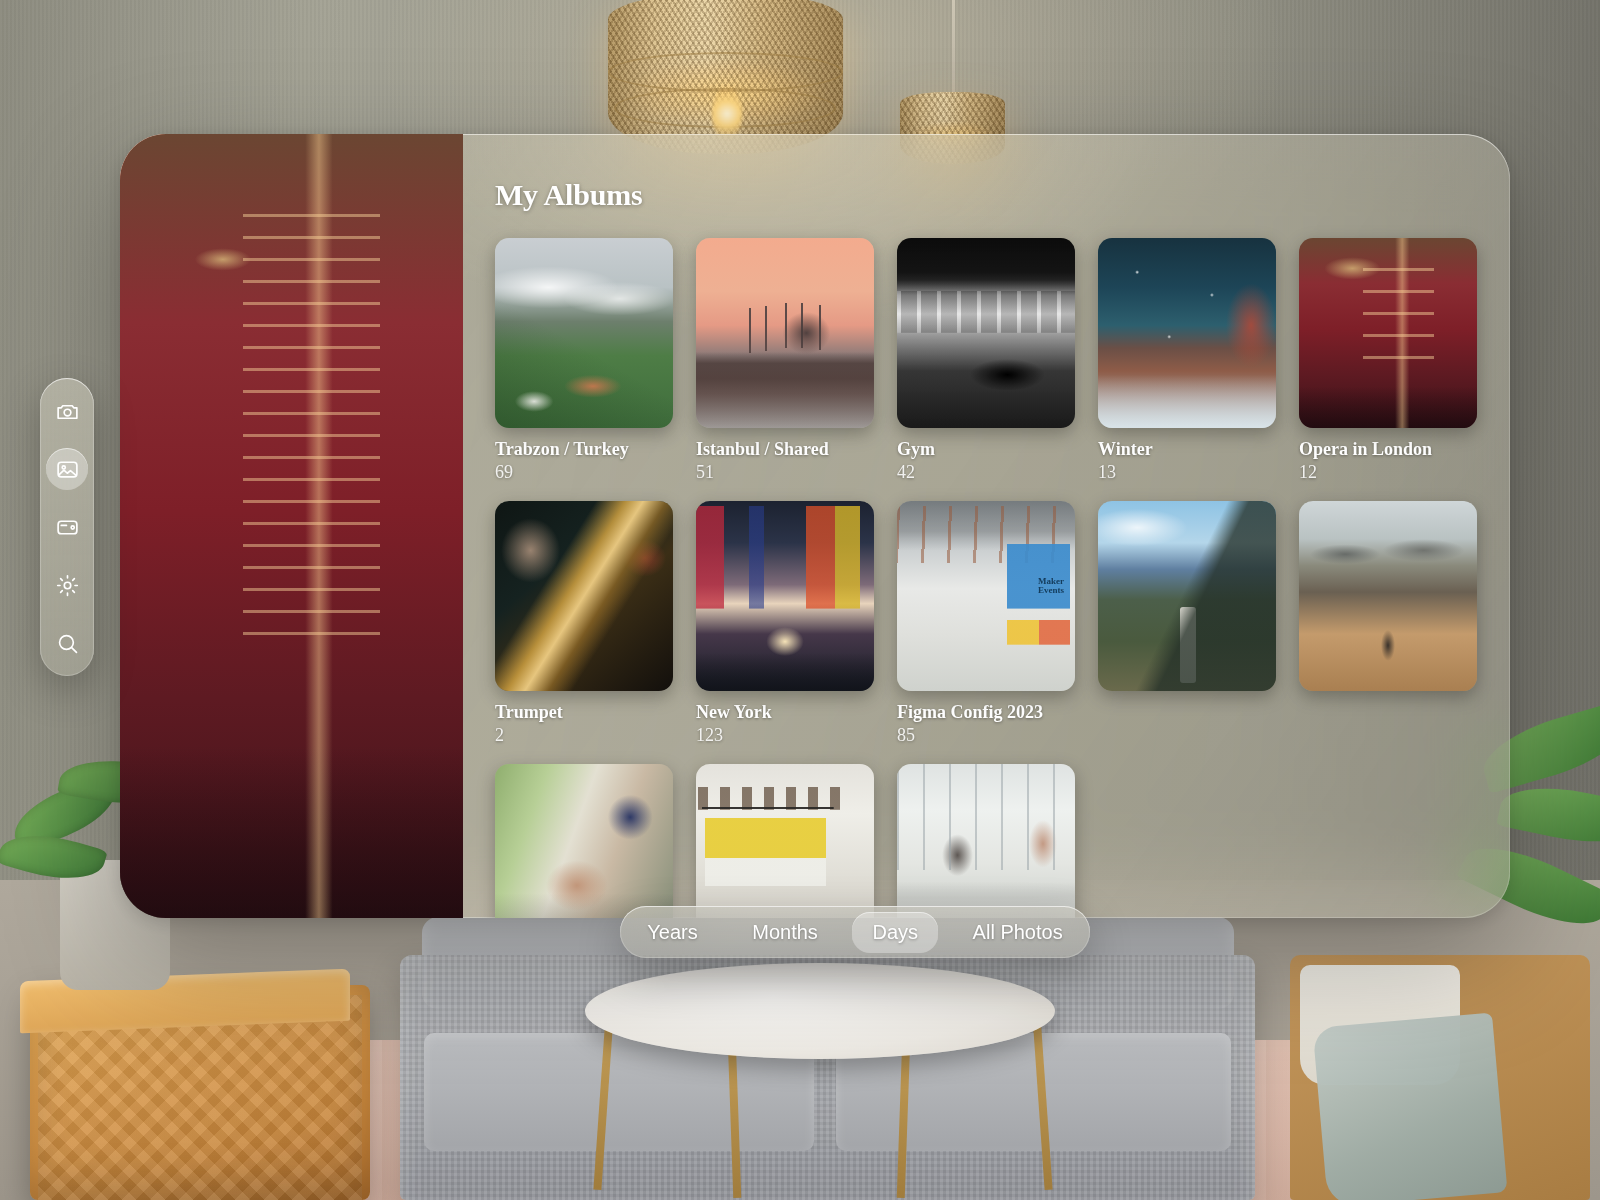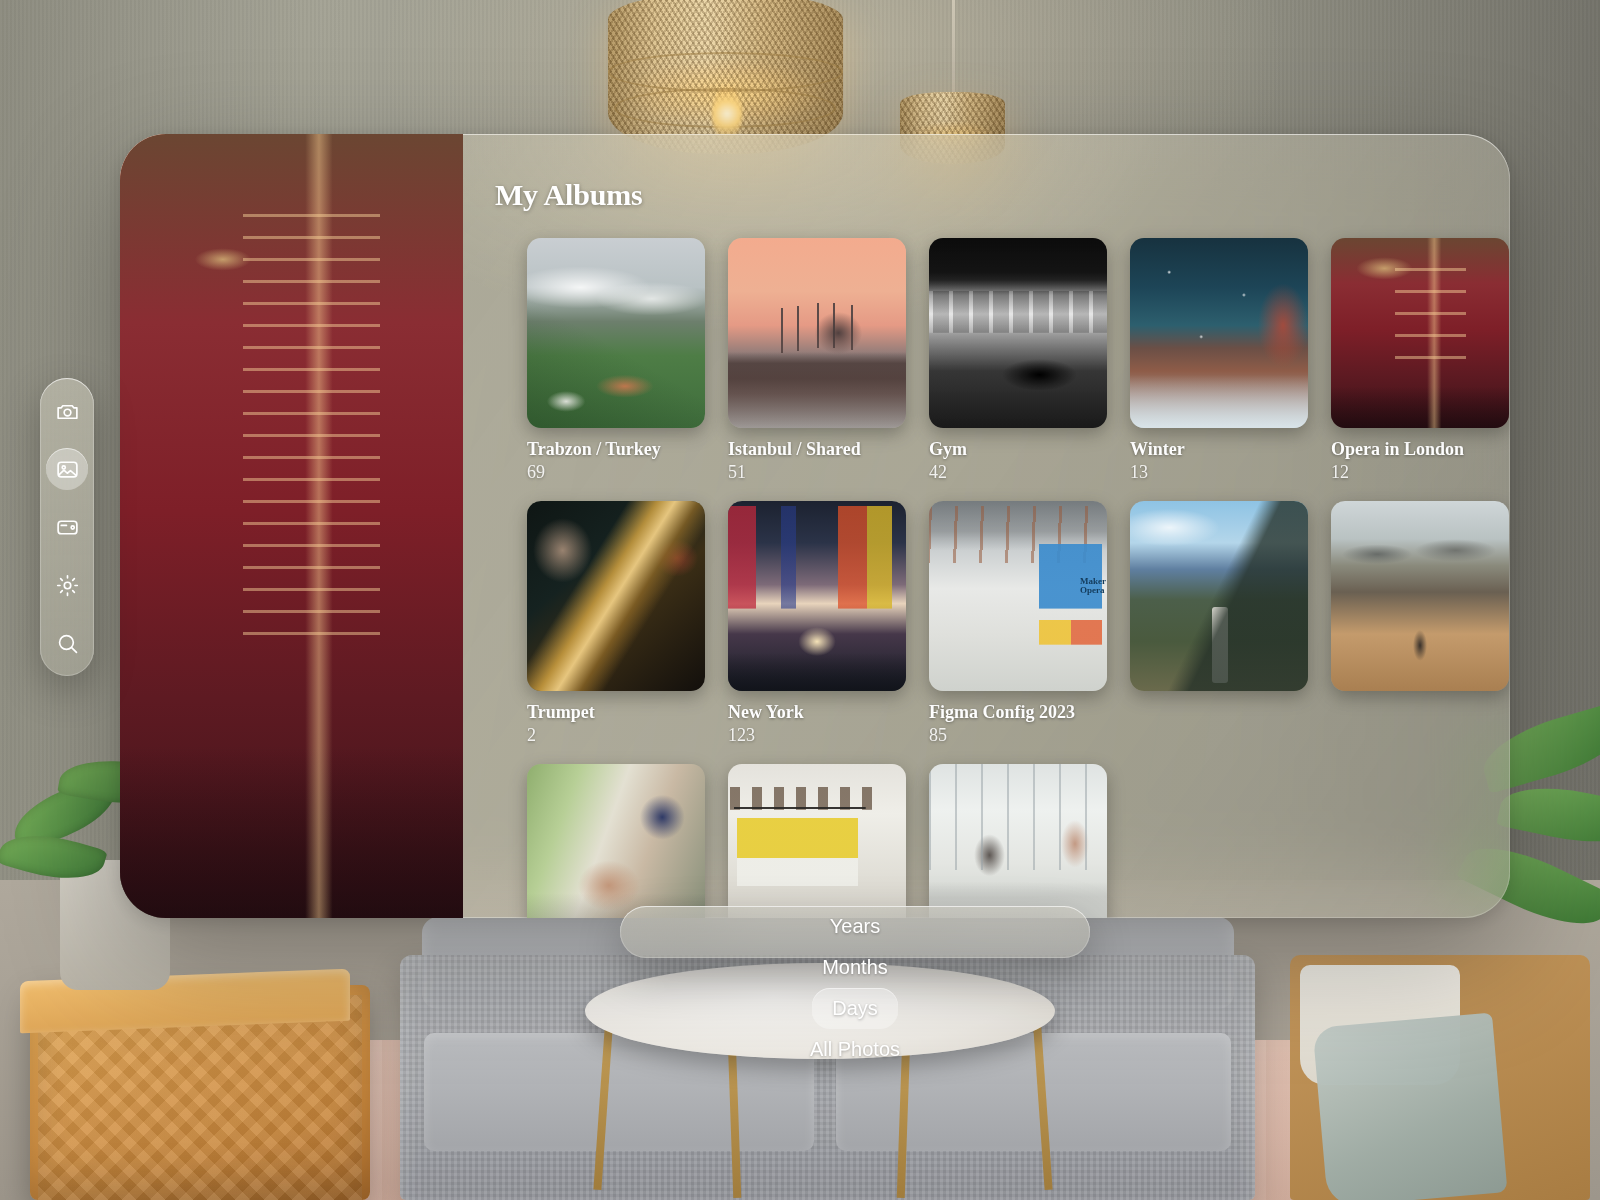--- a/index.html
+++ b/index.html
@@ -187,21 +187,21 @@
 
   
   #content{ position:relative; flex:1; height:100%; padding:44px 0 0 32px; overflow:hidden; }
   .ct-title{
     color:#fff; font-size:30px; font-weight:bold; letter-spacing:-.2px; margin-bottom:26px;
     text-shadow:0 1px 4px rgba(0,0,0,.35);
   }
   #album-grid{
     display:grid; grid-template-columns:repeat(5,178px); column-gap:23px; row-gap:18px;
   }
-  .album{ width:160px; cursor:pointer;margin-left:32px; }
+  .album{ width:160px; cursor:pointer; }
   .album .thumb{
     width:178px; height:190px; border-radius:14px; overflow:hidden; position:relative;
     box-shadow:0 6px 18px rgba(0,0,0,.28);
   }
   .album .nm{
     color:#fff; font-size:18px; font-weight:bold; margin-top:11px;
     white-space:nowrap; text-shadow:0 1px 3px rgba(0,0,0,.38);
   }
   .album .ct{
     color:rgba(255,255,255,.88); font-size:18px; margin-top:2px;
@@ -230,21 +230,21 @@
   }
 
   
   #segbar{
     position:absolute; left:620px; top:906px; width:470px; height:52px;
     border-radius:26px;
     background:linear-gradient(180deg, rgba(208,206,194,.56), rgba(182,181,170,.48));
     backdrop-filter:blur(28px) saturate(145%);
     -webkit-backdrop-filter:blur(28px) saturate(145%);
     box-shadow:0 16px 44px rgba(0,0,0,.26), inset 0 1px 0 rgba(255,255,255,.55), inset 0 0 0 1px rgba(255,255,255,.20);
-    display:flex; align-items:center; justify-content:space-around; z-index:6;flex-direction:column;
+    display:flex; align-items:center; justify-content:space-around; z-index:6;
   }
   .seg{
     color:#fff; font-size:20px; padding:9px 20px; border-radius:18px; cursor:pointer;
     text-shadow:0 1px 3px rgba(0,0,0,.32);
   }
   .seg.active{
     background:rgba(255,255,255,.32);
     box-shadow:inset 0 1px 0 rgba(255,255,255,.5);
   }
 
@@ -321,21 +321,21 @@
       radial-gradient(ellipse 26px 20px at 50% 74%, rgba(255,236,190,.95), rgba(255,236,190,0) 72%),
       linear-gradient(180deg, rgba(0,0,0,0) 80%, rgba(16,18,24,.8)); }
 
   .t-figma{ background:linear-gradient(180deg,#8f969a 0%,#c3c8ca 20%,#e8e9e7 46%,#dfe0dc 70%,#cfd2cd 100%); }
   .t-figma:after{ content:""; position:absolute; inset:0;
     background:
       linear-gradient(90deg, rgba(0,0,0,0) 62%, rgba(60,140,205,.92) 62% 97%, rgba(0,0,0,0) 97%) no-repeat 0 34% / 100% 34%,
       linear-gradient(90deg, rgba(0,0,0,0) 62%, rgba(238,196,60,.92) 62% 80%, rgba(226,110,70,.92) 80% 97%, rgba(0,0,0,0) 97%) no-repeat 0 72% / 100% 13%,
       repeating-linear-gradient(92deg, rgba(150,90,60,.55) 0 3px, rgba(0,0,0,0) 3px 26px) no-repeat 0 4% / 100% 30%,
       linear-gradient(180deg, rgba(0,0,0,.18) 0 16%, rgba(0,0,0,0) 26%); }
-  .fig-txt{ position:absolute; right:1px; top:40%; color:#143c5c; font-size:9px; font-weight:bold; line-height:1.05; z-index:2; }
+  .fig-txt{ position:absolute; right:11px; top:40%; color:#143c5c; font-size:9px; font-weight:bold; line-height:1.05; z-index:2; }
 
   .t-coast{ background:linear-gradient(180deg,#8ec3e4 0%,#b4d6ea 22%,#5f7fa0 36%,#4c5f4a 52%,#4a5a3e 74%,#6a6a4c 100%); }
   .t-coast:after{ content:""; position:absolute; inset:0;
     background:
       radial-gradient(ellipse 70px 26px at 22% 14%, rgba(255,255,255,.8), rgba(255,255,255,0) 72%),
       linear-gradient(116deg, rgba(0,0,0,0) 48%, rgba(36,48,40,.78) 56%);
   }
   .t-coast .bottle{ position:absolute; left:46%; top:56%; width:16px; height:40%;
     background:linear-gradient(180deg,#f2efe6,#d9d5c9); border-radius:3px; }
 
@@ -617,21 +617,21 @@
           </div>
         <div class="nm">New York</div>
         <div class="ct">123</div>
       </div>
 
       <div class="album">
         <div class="thumb">
           <span class="ph t-figma"></span>
           <span class="fig-txt">
             <span>Maker</span><br>
-            <span>Opera</span>
+            <span>Events</span>
           </span>
         </div>
         <div class="nm">Figma Config 2023</div>
         <div class="ct">85</div>
       </div>
 
       <div class="album row3">
         <div class="thumb">
             <span class="ph t-coast">
               <span class="bottle"></span>

